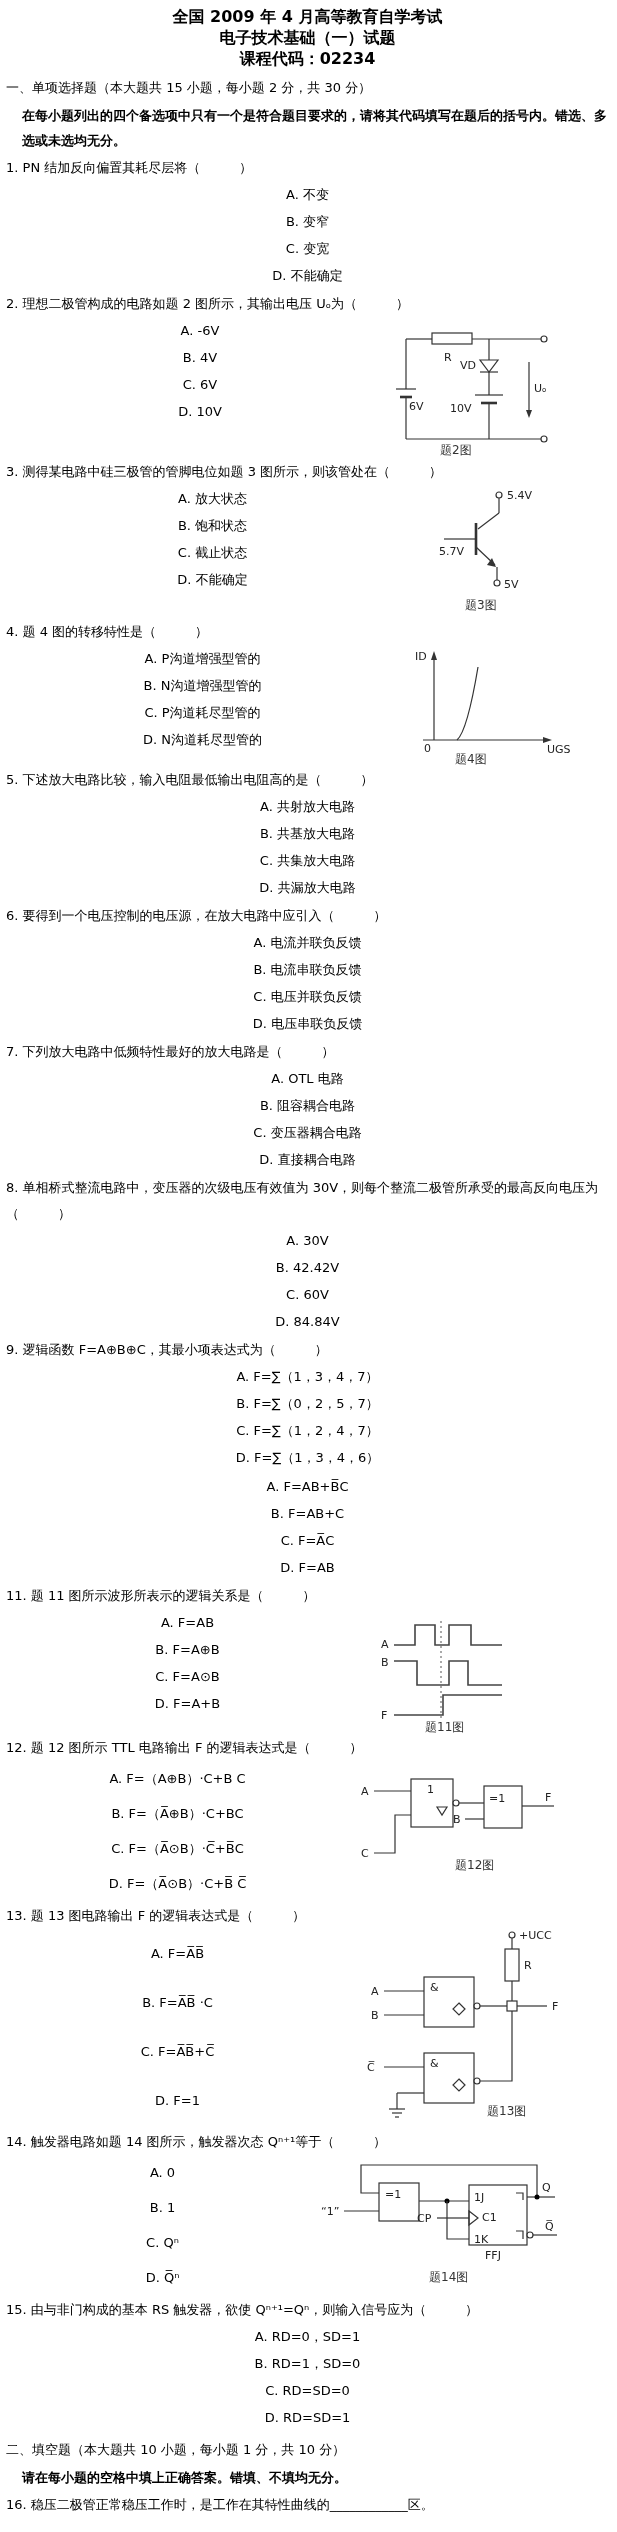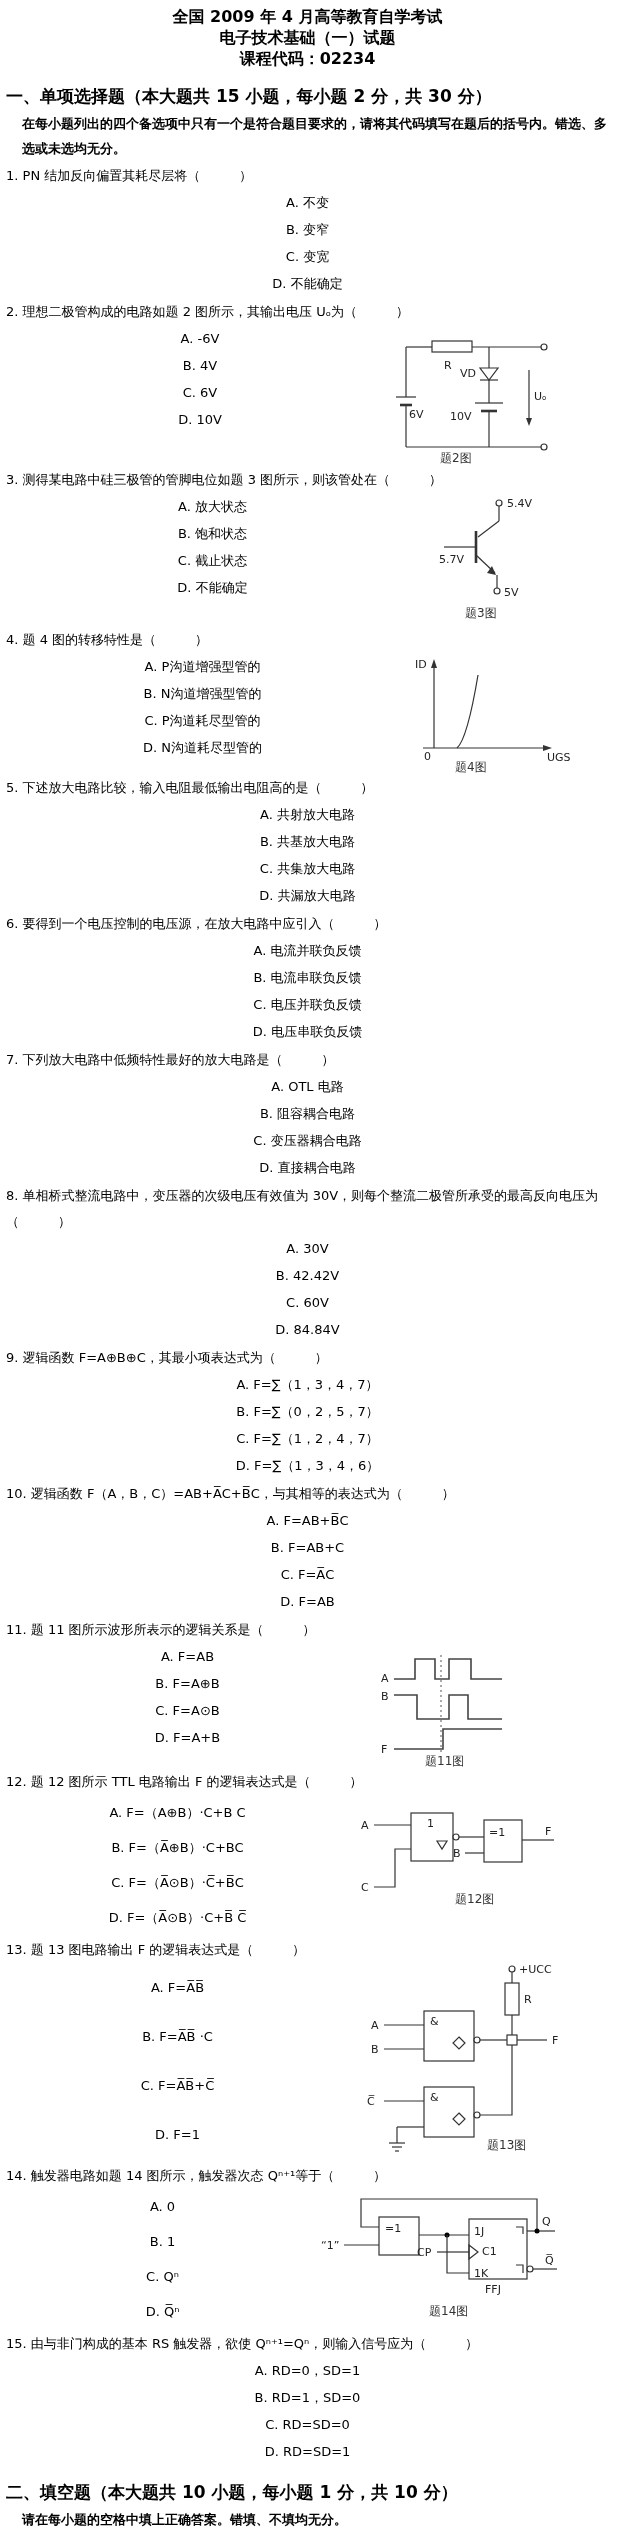--- a/index.html
+++ b/index.html
@@ -1,19 +1,19 @@
 <!DOCTYPE html>
 <html><head>
 <meta charset="utf-8">
 <style>
   html,body{margin:0;padding:0;background:#fff;color:#000;}
   body{width:617px;font-family:"DejaVu Sans",sans-serif;font-size:13px;}
   .page{box-sizing:border-box;width:617px;min-height:2532px;padding:6px 8px 24px 6px;}
   .title-line{font-weight:bold;text-align:center;font-size:16px;line-height:21px;}
-  .sec-title{font-weight:bold;font-size:17px;line-height:30px;margin-top:12px;}
+  .sec-title{font-weight:normal;font-size:13px;line-height:30px;margin-top:4px;}
   .note{font-weight:bold;line-height:25px;margin-left:16px;}
   .q{margin-top:2px;}
   .qt{line-height:26px;}
   .opt{line-height:27px;white-space:pre-wrap;text-align:center;}
   .qrow{display:flex;align-items:flex-start;}
   .opts{flex:1;}
   .fig{margin:0 40px 0 0;flex:none;}
   figure{margin:0;}
   .mid .opt{line-height:35px;}
   .tall .opt{line-height:49px;}
@@ -179,21 +179,20 @@
 
   <div class="q">
     <div class="qt">9. 逻辑函数 F=A⊕B⊕C，其最小项表达式为（　　　）</div>
     <div class="opt">A. F=∑（1，3，4，7）</div>
     <div class="opt">B. F=∑（0，2，5，7）</div>
     <div class="opt">C. F=∑（1，2，4，7）</div>
     <div class="opt">D. F=∑（1，3，4，6）</div>
   </div>
 
   <div class="q">
-    <div class="qt">10. 逻辑函数 F（A，B，C）=AB+A̅C+B̅C，与其相等的表达式为（　　　）</div>
     <div class="opt">A. F=AB+B̅C</div>
     <div class="opt">B. F=AB+C</div>
     <div class="opt">C. F=A̅C</div>
     <div class="opt">D. F=AB</div>
   </div>
 
   <div class="q">
     <div class="qt">11. 题 11 图所示波形所表示的逻辑关系是（　　　）</div>
     <div class="qrow">
       <div class="opts">

